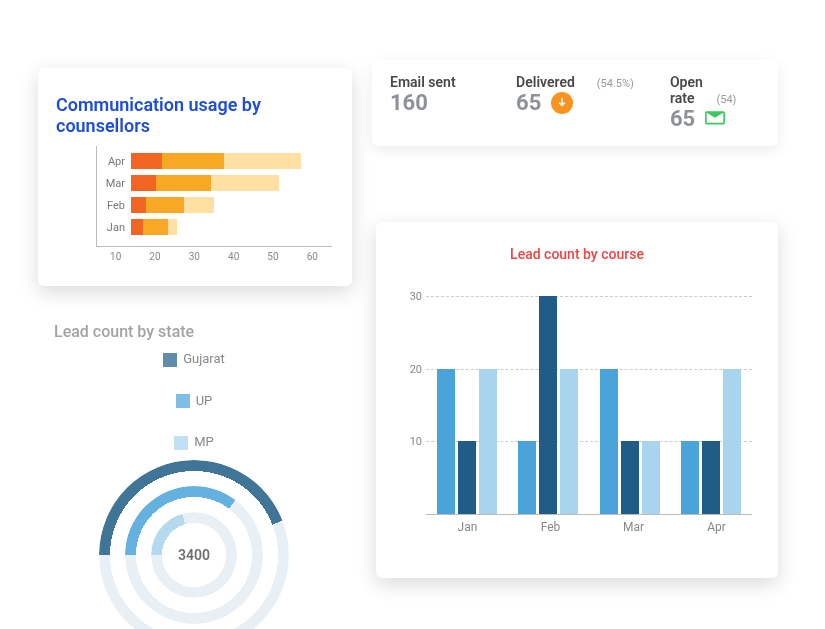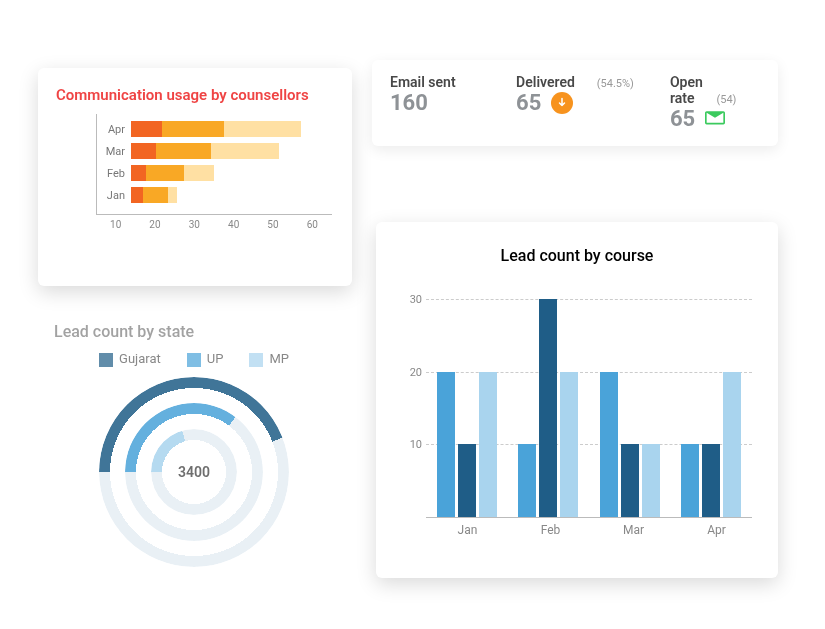--- a/index.html
+++ b/index.html
@@ -1,20 +1,20 @@
 <!DOCTYPE html>
 <html><head>
 <meta charset="utf-8">
 <style>
   html,body{margin:0;padding:0;font-family:-apple-system,BlinkMacSystemFont,"Segoe UI",Roboto,sans-serif;color:#333;background:transparent;}
   .stage{position:relative;width:825px;height:629px;}
   .card{position:absolute;background:#fff;border-radius:6px;box-shadow:0 6px 20px rgba(0,0,0,0.15);}
   
   .comm{left:38px;top:68px;width:314px;height:218px;padding:14px 18px;box-sizing:border-box;}
-  .comm h3{margin:4px 0 10px 0;font-size:15px;font-weight:600;color:#ef4444;}
+  .comm h3{margin:12px 0 10px 0;font-size:18px;font-weight:600;color:#1d4ed8;}
   .legend{display:flex;gap:18px;align-items:center;font-size:13px;color:#555;margin-bottom:10px;}
   .swatch{display:inline-block;width:14px;height:14px;margin-right:6px;vertical-align:middle;}
   .comm .chart{position:relative;width:270px;height:140px;margin-left:6px;}
   .comm .row{display:flex;align-items:center;height:22px;}
   .comm .ylab{width:28px;font-size:11px;color:#777;text-align:right;padding-right:6px;}
   .comm .bararea{position:relative;flex:1;height:16px;}
   .comm .seg{position:absolute;top:0;height:16px;}
   .comm .xaxis{display:flex;margin-left:34px;border-top:1px solid #bbb;}
   .comm .xaxis span{flex:1;font-size:10px;color:#888;text-align:center;padding-top:4px;}
   .comm .axisline{margin-left:34px;border-left:1px solid #bbb;height:100px;box-sizing:border-box;padding-top:4px;}
@@ -22,36 +22,36 @@
   .stats{left:372px;top:60px;width:406px;height:86px;box-shadow:0 4px 14px rgba(0,0,0,0.08);display:flex;}
   .stat{flex:1;padding:14px 18px;}
   .stat .lbl{font-size:14px;font-weight:600;color:#484848;}
   .stat .sub{font-size:11px;color:#999;margin-left:22px;font-weight:400;}
   .stat .val{margin-top:0;font-size:22px;font-weight:700;color:#8e9296;display:flex;align-items:center;gap:10px;}
   .icon-circle{width:22px;height:22px;border-radius:50%;display:inline-flex;align-items:center;justify-content:center;color:#fff;font-size:13px;}
   .orange{background:#f7931e;}
   .icon-env{color:#3bca5e;font-size:18px;}
   
   .course{left:376px;top:222px;width:402px;height:356px;padding:20px;box-sizing:border-box;}
-  .course h3{margin:4px 0 12px 0;text-align:center;font-size:16px;font-weight:500;color:#000000;}
+  .course h3{margin:4px 0 12px 0;text-align:center;font-size:14px;font-weight:500;color:#ef4444;}
   .course .legend{justify-content:center;gap:30px;margin-bottom:16px;}
   .course .plot{position:relative;height:240px;margin-left:30px;margin-right:6px;}
   .course .grid{position:absolute;inset:0;}
   .course .gl{position:absolute;left:0;right:0;border-top:1px dashed #ccc;}
   .course .ylabs{position:absolute;left:-30px;top:0;width:26px;height:100%;}
   .course .ylabs span{position:absolute;right:0;font-size:11px;color:#888;transform:translateY(-50%);}
   .course .groups{position:absolute;inset:0;display:flex;align-items:flex-end;}
   .course .grp{flex:1;display:flex;justify-content:center;gap:3px;align-items:flex-end;height:100%;}
   .course .bar{width:18px;}
   .course .xaxis{display:flex;margin-left:30px;margin-top:6px;}
   .course .xaxis span{flex:1;text-align:center;font-size:12px;color:#888;}
   
   .state{position:absolute;left:54px;top:322px;width:280px;}
   .state h3{margin:0 0 10px 0;font-size:16px;font-weight:500;color:#666;opacity:0.6;}
-  .state .legend{justify-content:center;gap:26px;opacity:0.7;}
+  .state .legend{justify-content:center;gap:26px;opacity:0.7;flex-direction:column;}
   .radial-wrap{position:relative;width:190px;height:190px;margin:10px auto 0;opacity:0.85;}
   .ring{position:absolute;border-radius:50%;}
   .radial-center{position:absolute;top:50%;left:50%;transform:translate(-50%,-50%);font-size:14px;font-weight:600;color:#555;}
 </style>
 </head>
 <body>
 
 <div class="stage">
 
   <div class="card comm">

